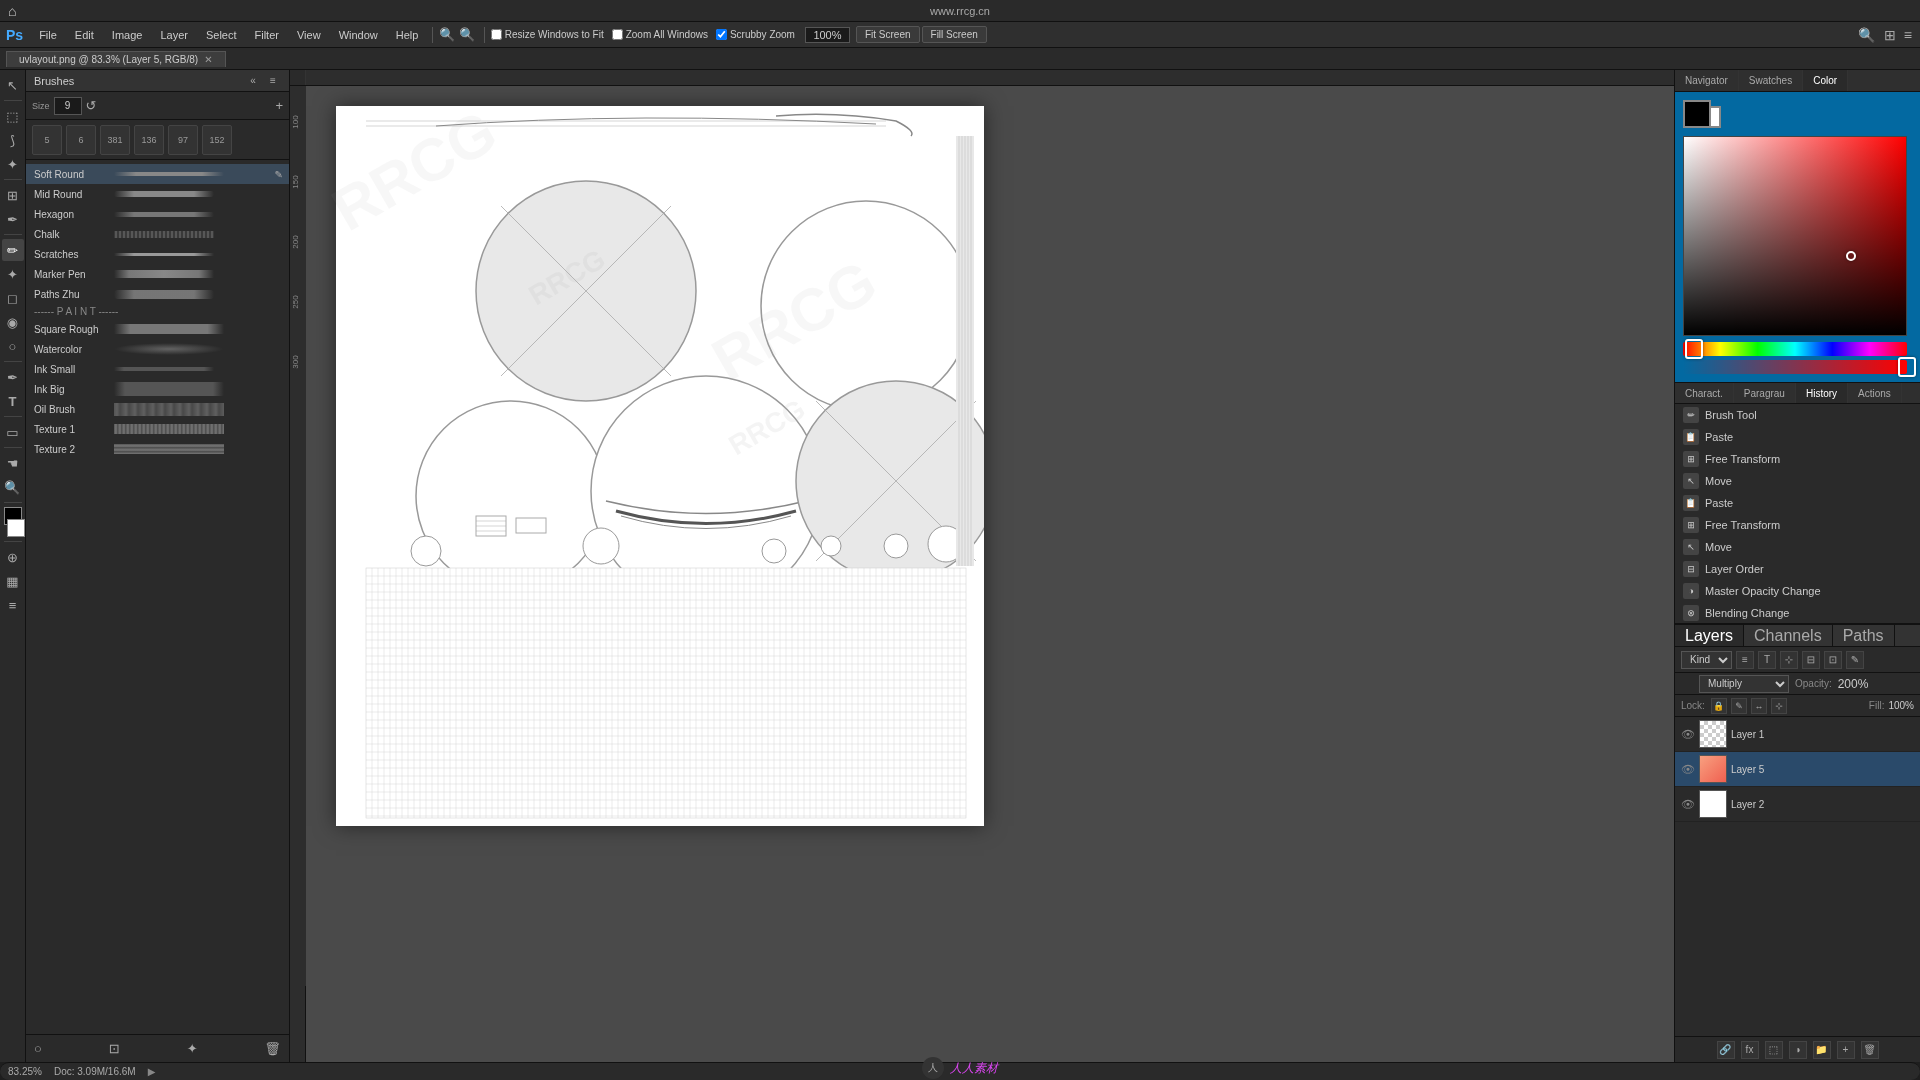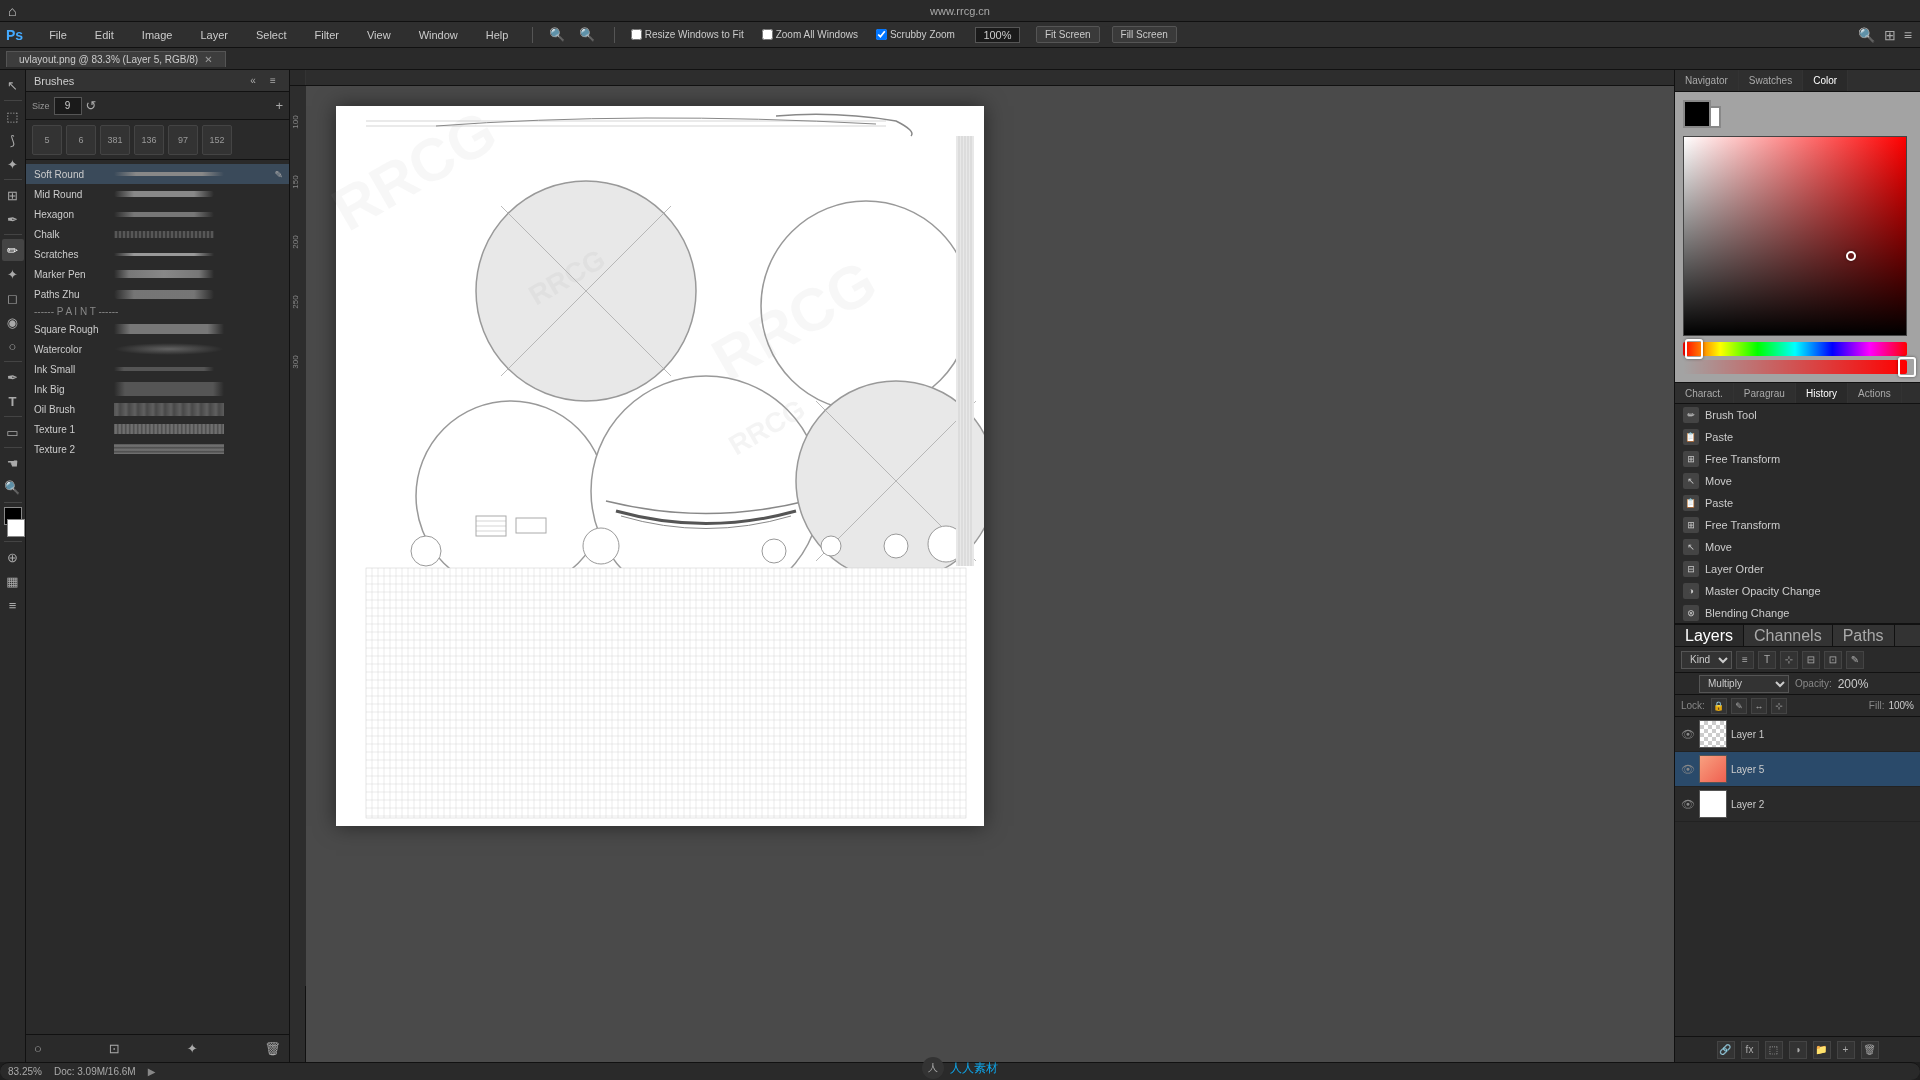--- a/index.html
+++ b/index.html
@@ -4,21 +4,21 @@
   <style>
     * { margin: 0; padding: 0; box-sizing: border-box; }
     body { width: 1920px; height: 1080px; background: #1e1e1e; font-family: 'Arial', sans-serif; font-size: 11px; color: #ccc; overflow: hidden; display: flex; flex-direction: column; }
 
     
     #top-bar { height: 22px; background: #2a2a2a; display: flex; align-items: center; justify-content: center; border-bottom: 1px solid #111; position: relative; }
     #top-bar .url { color: #aaa; font-size: 11px; }
     #top-bar .home-btn { position: absolute; left: 8px; cursor: pointer; color: #ccc; font-size: 14px; }
 
     
-    #menu-bar { height: 26px; background: #2f2f2f; display: flex; align-items: center; padding: 0 6px; gap: 12px; border-bottom: 1px solid #111; }
+    #menu-bar { height: 26px; background: #2f2f2f; display: flex; align-items: center; padding: 0 6px; gap: 2px; border-bottom: 1px solid #111; }
     #menu-bar .menu-item { padding: 2px 8px; color: #ccc; font-size: 11px; cursor: pointer; }
     #menu-bar .separator { width: 1px; height: 16px; background: #555; margin: 0 4px; }
     #menu-bar .zoom-display { background: #1a1a1a; border: 1px solid #555; padding: 1px 4px; width: 45px; text-align: center; font-size: 11px; color: #ccc; }
     .toolbar-btn { padding: 2px 8px; background: #3a3a3a; border: 1px solid #555; color: #ccc; font-size: 10px; cursor: pointer; border-radius: 2px; }
 
     
     #file-tab { height: 22px; background: #2a2a2a; display: flex; align-items: center; padding: 0 6px; border-bottom: 1px solid #111; }
     #file-tab .tab { background: #3d3d3d; border: 1px solid #555; border-bottom: none; padding: 2px 12px; color: #ccc; font-size: 10px; display: flex; align-items: center; gap: 6px; cursor: pointer; }
     #file-tab .tab .close { color: #999; font-size: 10px; cursor: pointer; }
 
@@ -121,21 +121,21 @@
 
     
     #status-bar { height: 18px; background: #2a2a2a; border-top: 1px solid #111; display: flex; align-items: center; padding: 0 8px; gap: 12px; }
     #status-bar .zoom { color: #aaa; font-size: 10px; }
     #status-bar .doc-info { color: #aaa; font-size: 10px; }
 
     
     #history-section { height: 200px; border-bottom: 1px solid #111; overflow-y: auto; }
 
     
-    #right-full-panel { width: 246px; background: #a3a3a3; border-left: 1px solid #111; display: flex; flex-direction: column; overflow: hidden; }
+    #right-full-panel { width: 246px; background: #0369a1; border-left: 1px solid #111; display: flex; flex-direction: column; overflow: hidden; }
     .rpanel-tabs-bar { height: 22px; background: #2f2f2f; display: flex; align-items: center; border-bottom: 1px solid #111; }
     .rpanel-tab { padding: 0 10px; height: 100%; display: flex; align-items: center; color: #aaa; font-size: 10px; cursor: pointer; border-right: 1px solid #333; }
     .rpanel-tab.active { color: #fff; background: #2a2a2a; }
   </style>
 </head>
 <body>
 
 <div id="top-bar">
   <span class="home-btn">⌂</span>
   <span class="url">www.rrcg.cn</span>
@@ -737,15 +737,15 @@
 
 </div>
 
 <div id="status-bar" style="position:relative;border-radius:9px;">
   <span class="zoom">83.25%</span>
   <span class="doc-info">Doc: 3.09M/16.6M</span>
   <span style="color:#888;font-size:10px;cursor:pointer;">▶</span>
 
   <div style="position:absolute;bottom:1px;left:50%;transform:translateX(-50%);display:flex;align-items:center;gap:6px;">
     <div style="width:22px;height:22px;background:#333;border-radius:50%;display:flex;align-items:center;justify-content:center;color:#aaa;font-size:10px;">人</div>
-    <span style="color:#0ea5e9;font-size:12px;">人人素材</span>
+    <span style="color:#d946ef;font-size:12px;font-style:italic;">人人素材</span>
   </div>
 </div>
 
 </body></html>

